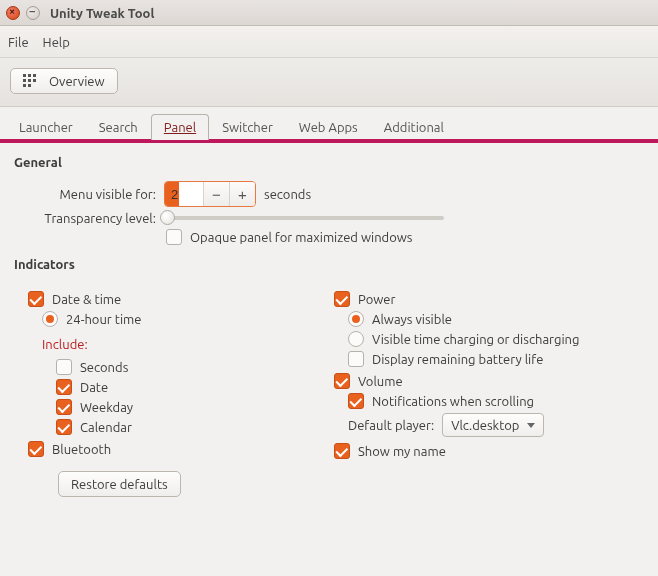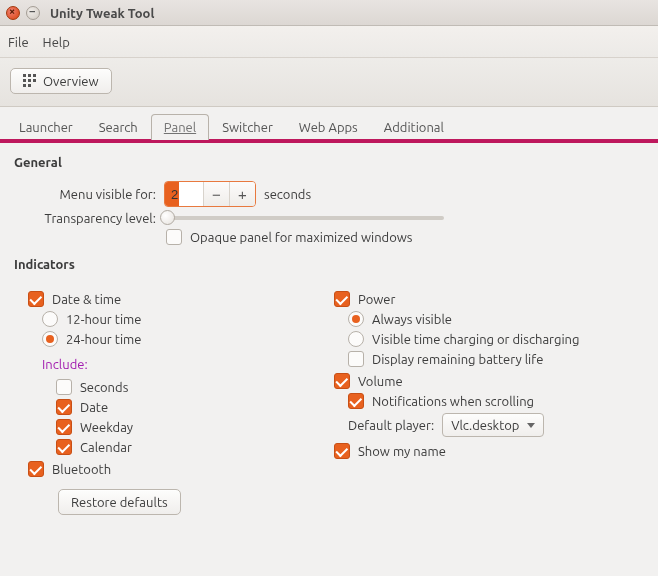--- a/index.html
+++ b/index.html
@@ -36,21 +36,21 @@
   display:flex; align-items:center; gap:14px; padding:0 8px;
   border-bottom:1px solid #d7d2cc;
 }
 .menubar span { color:#464646; }
 .toolbar {
   padding: 10px 10px 12px 10px;
   background: linear-gradient(to bottom,#eeece9,#e6e3df);
   border-bottom:1px solid #cfcac3;
 }
 .btn {
-  display:inline-flex; align-items:center; gap:6px;
+  display:inline-flex; align-items:center; gap:12px;
   background: linear-gradient(to bottom,#fdfdfc,#f0eeec);
   border:1px solid #bcb6ae; border-radius:5px;
   padding:5px 12px; color:#3c3c3c; font-size:13px;
   box-shadow: 0 1px 0 rgba(255,255,255,.6) inset;
 }
 .overview-icon {
   width:14px; height:14px; display:inline-block;
 }
 .overview-icon svg { display:block; }
 .tabbar {
@@ -64,21 +64,21 @@
   padding:5px 12px 6px;
   border:1px solid transparent;
   border-bottom:none;
   color:#555;
   border-radius:4px 4px 0 0;
   position:relative; top:1px;
 }
 .tab.active {
   background:#f2f1f0;
   border-color:#b8b2aa;
-  color:#737373;
+  color:#7f1d1d;
   text-decoration:underline;
 }
 .content { padding: 8px 14px 10px 14px; }
 .section-hdr { font-weight:bold; padding:4px 0 8px 0; }
 .row { display:flex; align-items:center; gap:8px; margin:4px 0; }
 .indent1 { padding-left: 14px; }
 .indent2 { padding-left: 28px; }
 .indent3 { padding-left: 42px; }
 .spin {
   display:inline-flex; align-items:stretch;
@@ -126,21 +126,21 @@
 .select {
   display:inline-flex; align-items:center; gap:8px;
   background:linear-gradient(to bottom,#fdfdfc,#f0eeec);
   border:1px solid #bcb6ae; border-radius:4px;
   padding:4px 8px;
 }
 .caret {
   width:0;height:0;border-left:4px solid transparent;border-right:4px solid transparent;border-top:5px solid #666;
 }
 .restore { margin-top:8px;padding-left:44px; }
-.group-label { padding:6px 0 4px 28px; color:#a21caf;}
+.group-label { padding:6px 0 4px 28px; color:#b91c1c;}
 .lbl-col { text-align:right; }
 </style>
 </head>
 <body>
 
 <div class="titlebar">
   <span class="wbtn close"></span>
   <span class="wbtn min"></span>
   <span class="title">Unity Tweak Tool</span>
 </div>
@@ -210,24 +210,20 @@
   <div class="section-hdr" style="margin-top:8px;">Indicators</div>
 
   <div class="cols">
 
     <div class="col">
       <div class="row indent1">
         <span class="chk orange checked"></span>
         <span>Date &amp; time</span>
       </div>
       <div class="row indent2">
-        <span class="rdo"></span>
-        <span>12-hour time</span>
-      </div>
-      <div class="row indent2">
         <span class="rdo orange checked"></span>
         <span>24-hour time</span>
       </div>
       <div class="group-label">Include:</div>
       <div class="row indent3">
         <span class="chk"></span>
         <span>Seconds</span>
       </div>
       <div class="row indent3">
         <span class="chk orange checked"></span>

